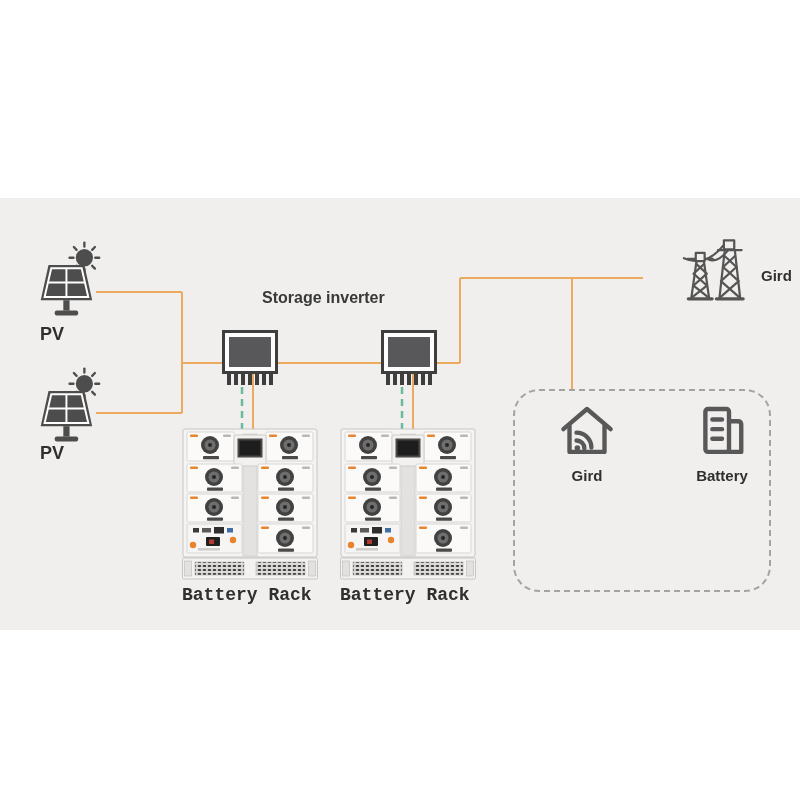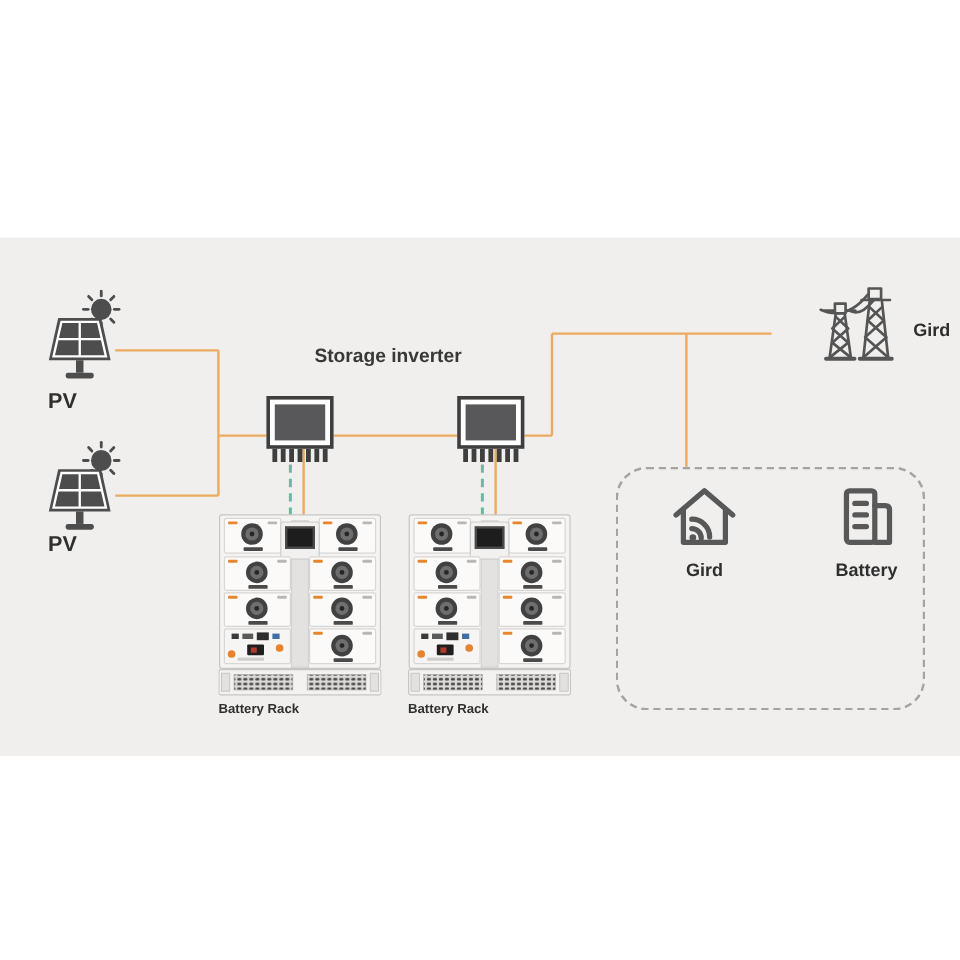--- a/index.html
+++ b/index.html
@@ -7,21 +7,21 @@
     position:relative;width:800px;height:800px;background:#ffffff;overflow:hidden;
     font-family:"Liberation Sans", sans-serif;color:#2f2f2f;
   }
   .panel-bg{position:absolute;left:0;top:198px;width:800px;height:432px;background:#f0efed;}
   .wires{position:absolute;left:0;top:0;width:800px;height:800px;pointer-events:none;}
   .abs{position:absolute;}
   .label{font-weight:700;color:#2f2f2f;text-align:left;}
   .pv-label{font-size:18px;}
   .title{font-size:16px;font-weight:600;color:#383838;white-space:nowrap;}
   .grid-label{font-size:15px;}
-  .rack-label{font-size:11px;width:136px;}
+  .rack-label{font-size:18px;width:136px;font-family:Liberation Mono, monospace;}
   
   .inverter{width:56px;}
   .inv-body{box-sizing:border-box;height:44px;border:3px solid #3e3e3e;background:#fdfdfd;padding:4px;}
   .inv-screen{width:100%;height:100%;background:#58585a;}
   .inv-pins{display:flex;justify-content:center;gap:3px;}
   .inv-pin{width:4px;height:11px;background:#3e3e3e;}
   
   .loads-box{
     left:513px;top:389px;width:258px;height:203px;
     border:2px dashed #a3a3a3;border-radius:26px;box-sizing:border-box;

